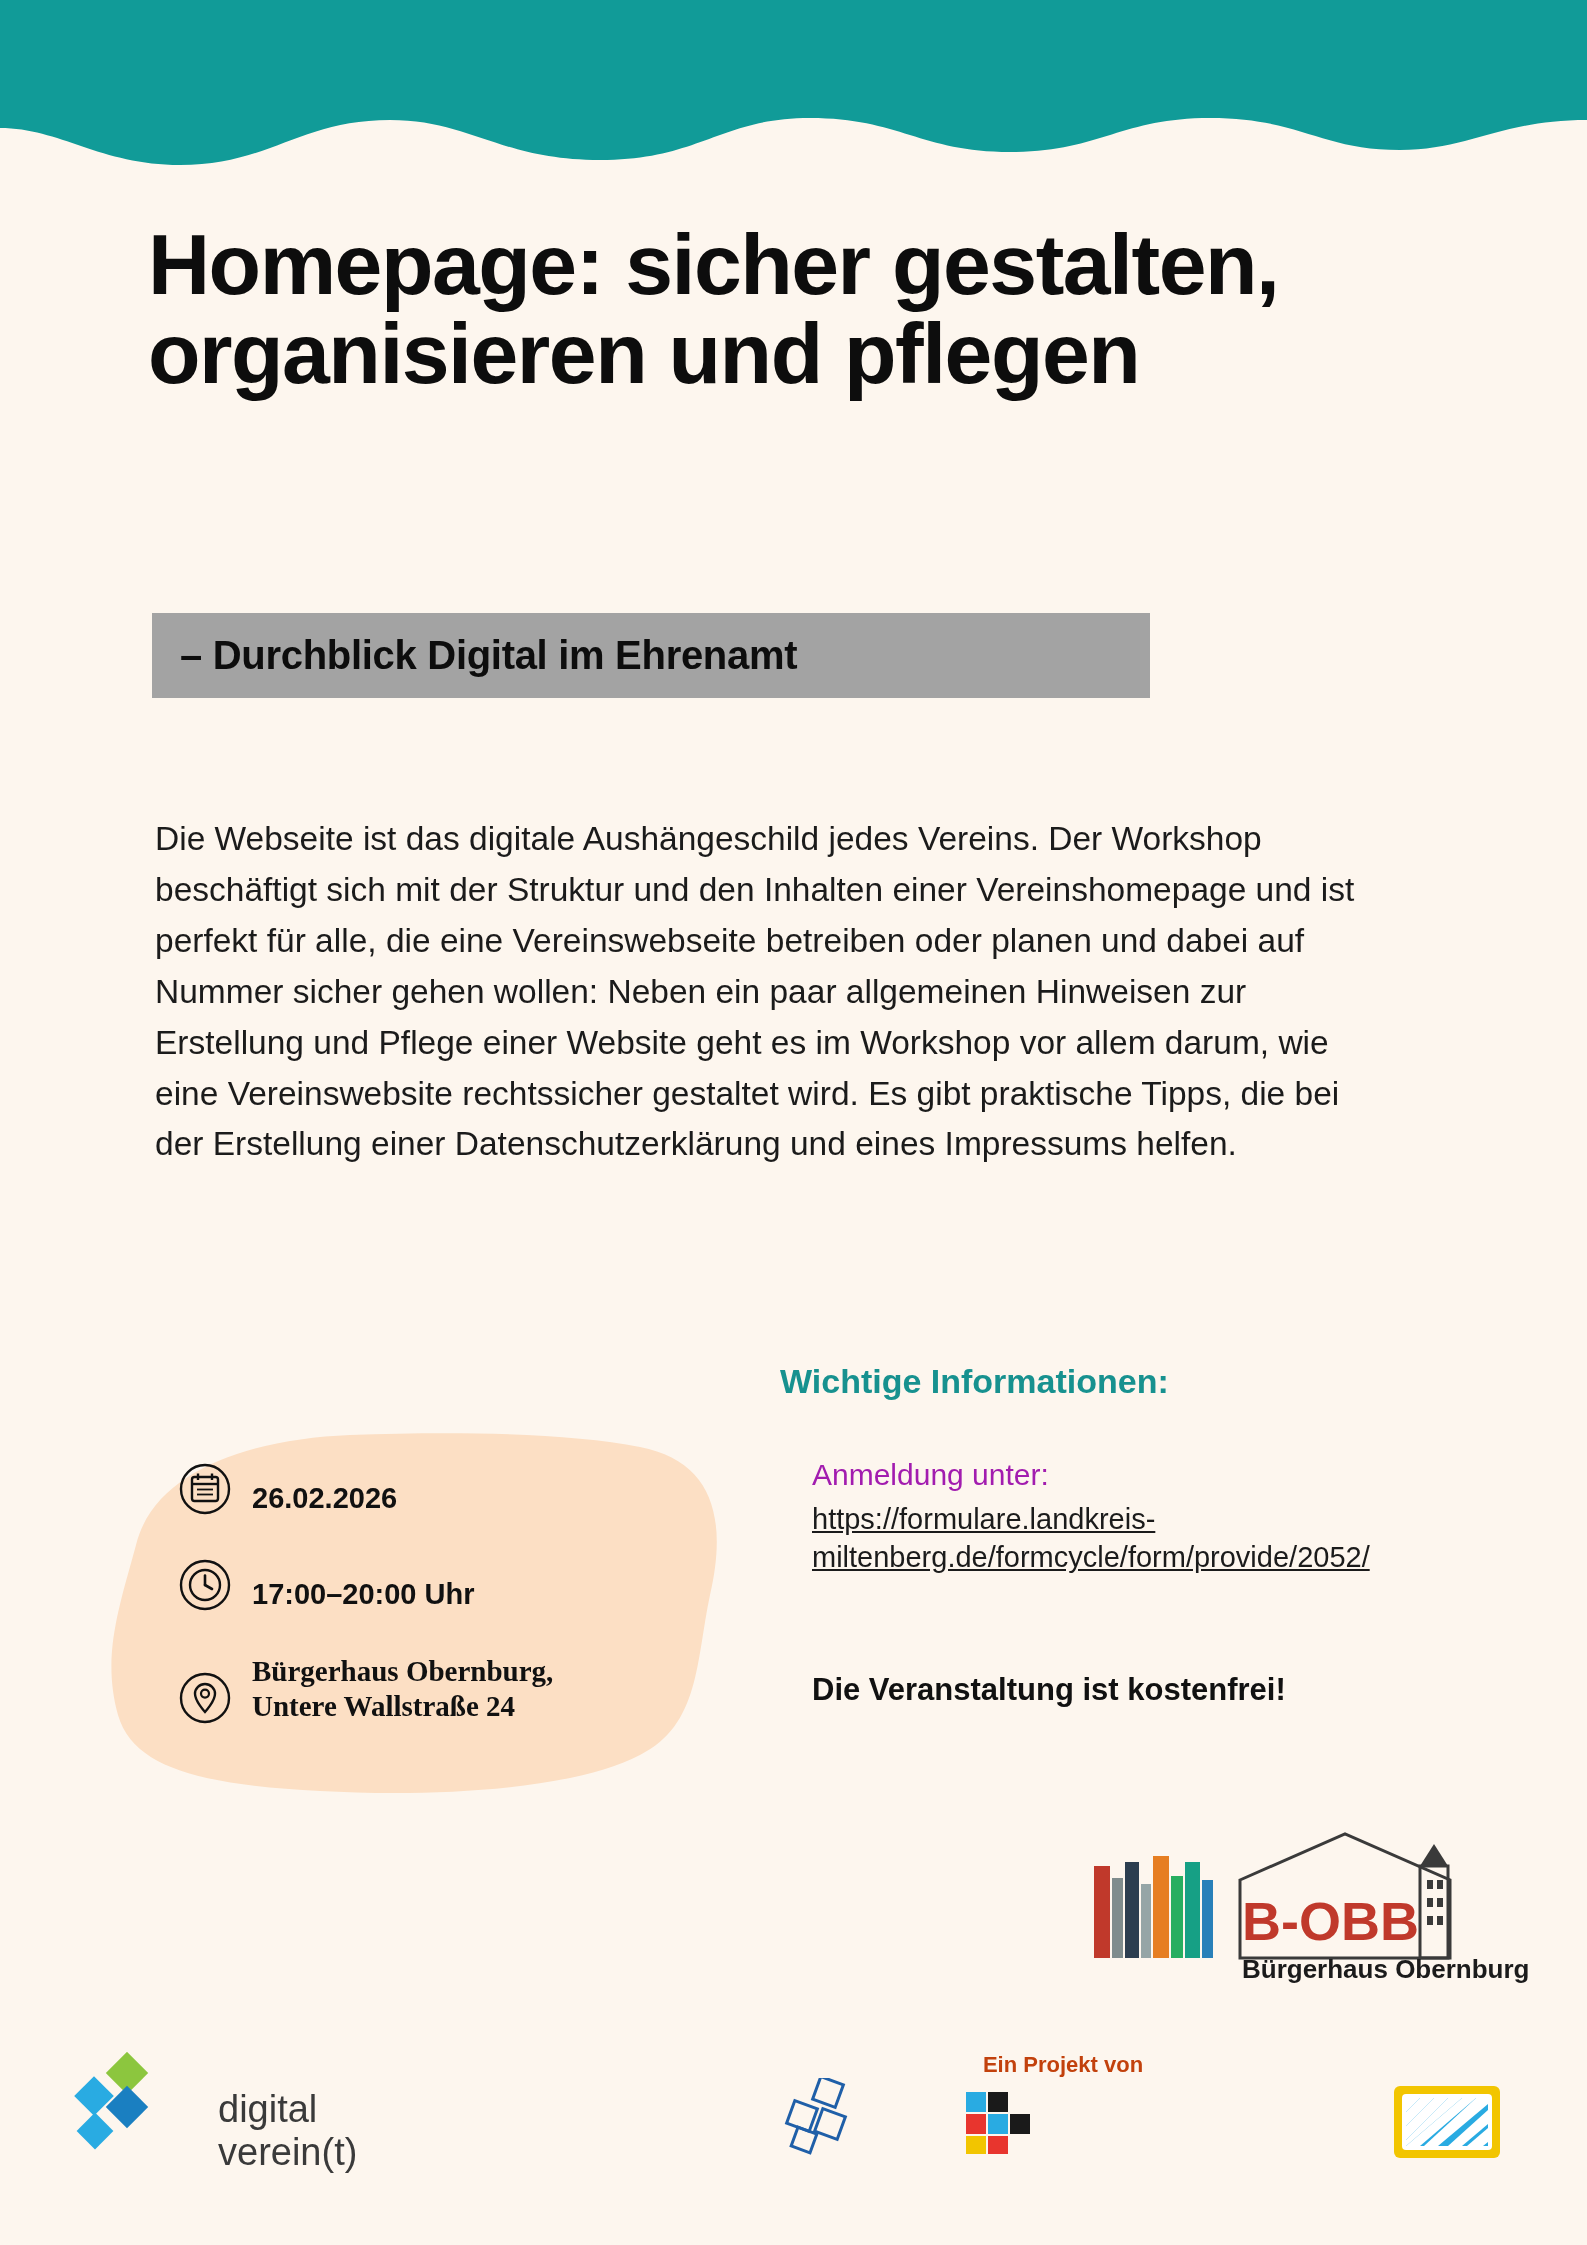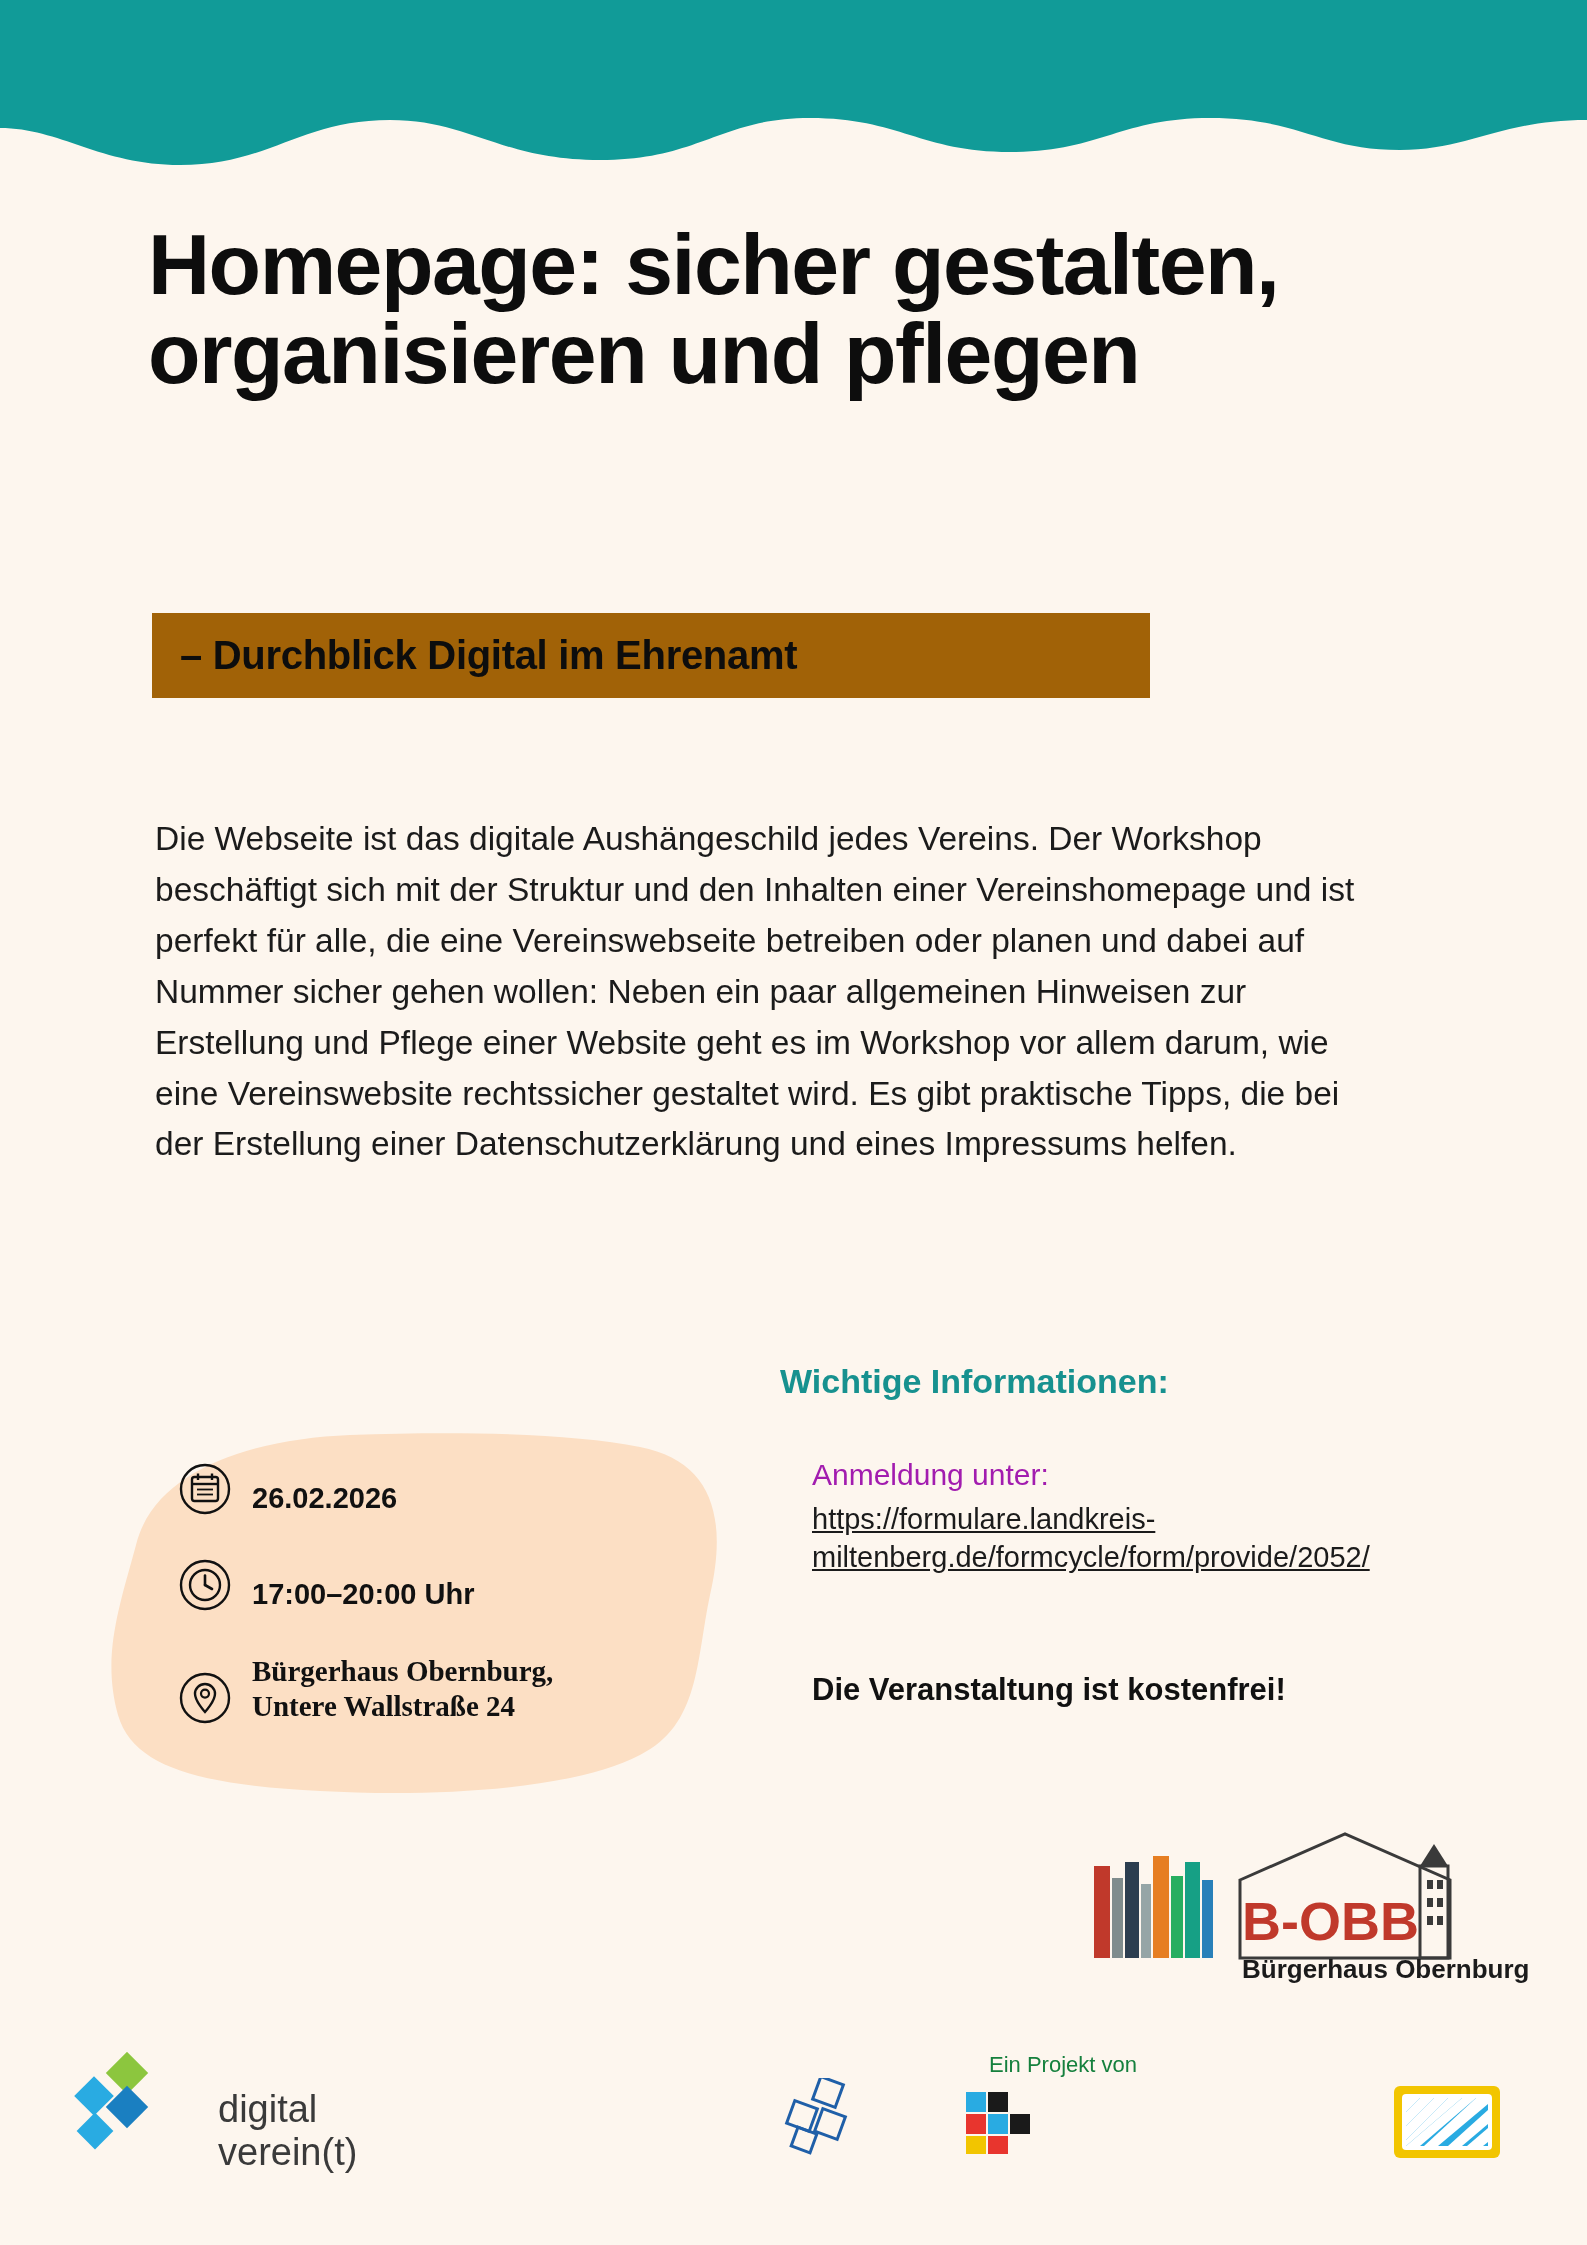--- a/index.html
+++ b/index.html
@@ -38,21 +38,21 @@
     color: #0d0d0d;
   }
 
   
   .subtitle-bar {
     position: absolute;
     left: 152px;
     top: 613px;
     width: 998px;
     height: 85px;
-    background: #a16207;
+    background: #a3a3a3;
     display: flex;
     align-items: center;
   }
   .subtitle-bar span {
     font-size: 40px;
     font-weight: 800;
     color: #0d0d0d;
     padding-left: 28px;
     letter-spacing: -0.3px;
   }
@@ -158,22 +158,22 @@
   .logo-lagfa { position: absolute; left: 460px; top: 0px; width: 400px; height: 150px; }
   .logo-stmd { position: absolute; left: 960px; top: 10px; width: 560px; height: 140px; }
 
   .proj-label {
     position: absolute;
     left: 473px;
     top: 22px;
     width: 260px;
     text-align: center;
     font-size: 22px;
-    color: #15803d;
-    font-weight: 400;
+    color: #c2410c;
+    font-weight: 700;
   }
   .dv-text {
     position: absolute;
     left: 158px;
     top: 36px;
     font-size: 38px;
     color: #3a3a3a;
     line-height: 1.12;
     font-weight: 400;
   }

